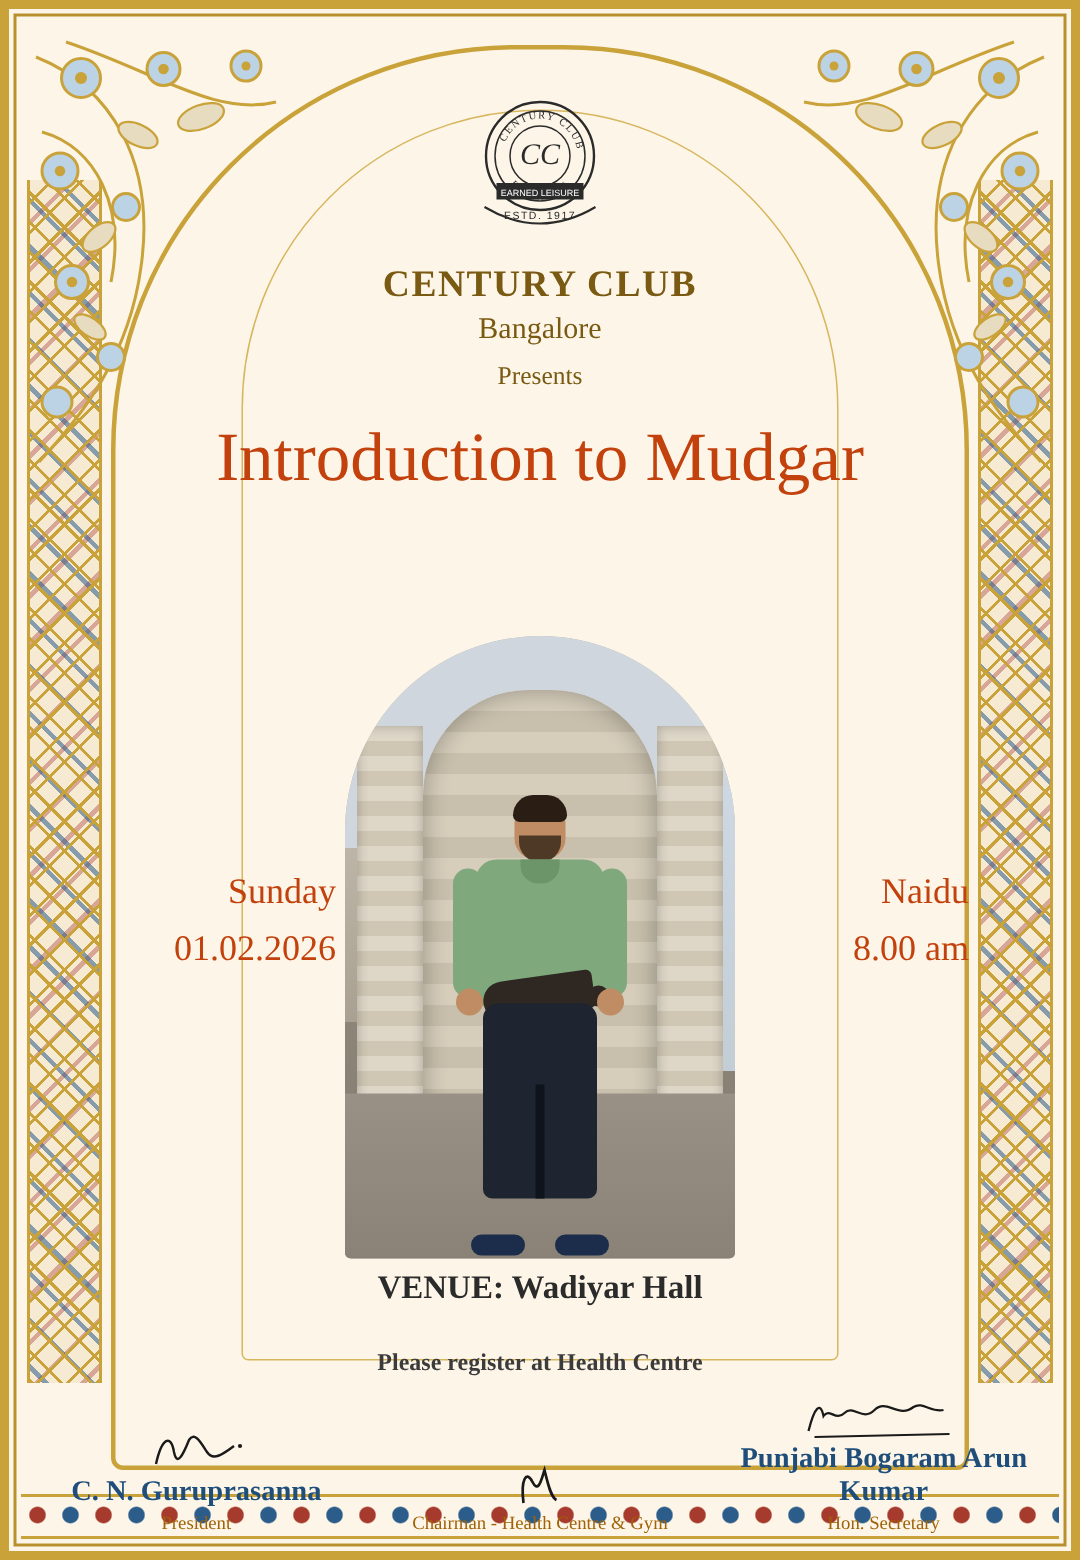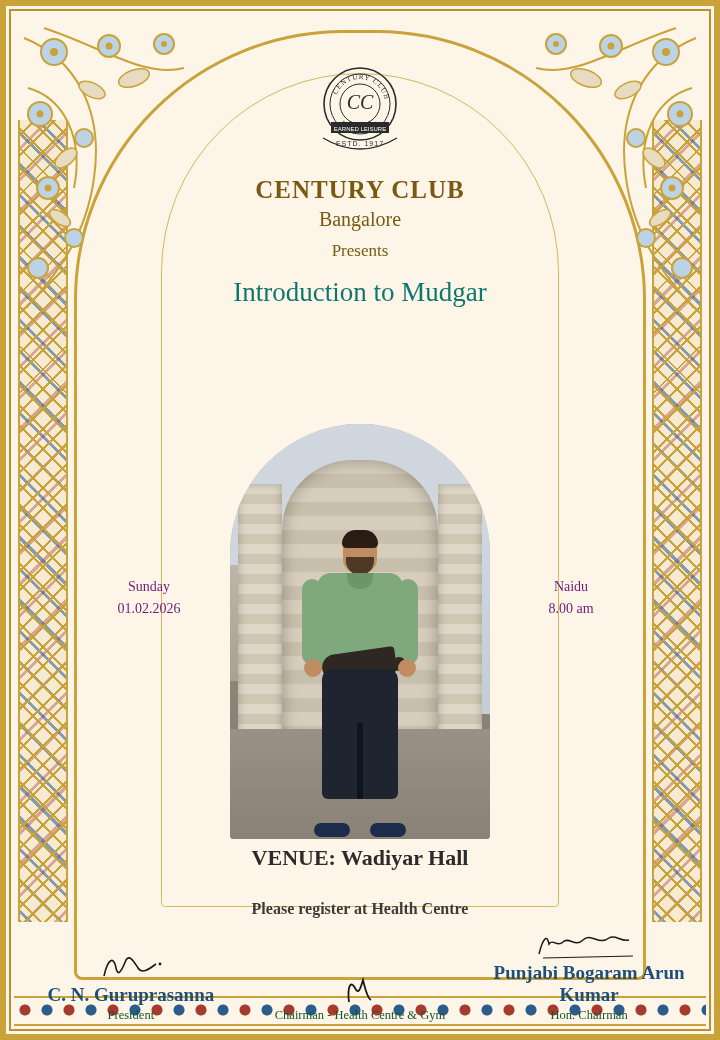--- a/index.html
+++ b/index.html
@@ -133,23 +133,23 @@
     color: #7a5a12;
     margin-top: 4px;
   }
   .presents {
     font-size: 17px;
     color: #7a5a12;
     margin-top: 10px;
   }
   .event-title {
     margin-top: 14px;
-    font-size: 27px;
+    font-size: 46px;
     line-height: 1.3;
-    color: #0f766e;
+    color: #c2410c;
     font-family: "Liberation Serif", serif;
   }
 
   
   .photo-wrap {
     position: absolute;
     left: 230px;
     top: 424px;
     width: 260px;
     height: 415px;
@@ -207,23 +207,23 @@
   .legs { position:absolute; left:50%; transform:translateX(-50%); top:136px; width:76px; height:130px; background:#1e2430; border-radius:10px 10px 6px 6px; }
   .leg-split { position:absolute; left:50%; transform:translateX(-50%); top:190px; width:6px; height:76px; background:#0f131b; }
   .club-prop { position:absolute; left:22px; top:118px; width:74px; height:26px; background:#2e2722; border-radius:13px 4px 4px 13px; transform: rotate(-8deg); }
   .club-knob { position:absolute; left:92px; top:124px; width:14px; height:14px; background:#2e2722; border-radius:7px; }
   .sandalL { position:absolute; left:14px; bottom:-4px; width:36px; height:14px; background:#1b2d4a; border-radius:7px; }
   .sandalR { position:absolute; right:14px; bottom:-4px; width:36px; height:14px; background:#1b2d4a; border-radius:7px; }
 
   
   .side-text {
     position: absolute;
-    text-align: center;
-    color: #701a75;
-    font-size: 14px;
+    text-align: right;
+    color: #c2410c;
+    font-size: 24px;
     line-height: 1.6;
   }
   .side-text.left { left: 74px; top: 576px; width: 150px; }
   .side-text.right { right: 74px; top: 576px; width: 150px; }
 
   .venue {
     position: absolute;
     left: 0; right: 0;
     top: 845px;
     text-align: center;
@@ -259,21 +259,21 @@
     height: 30px;
     margin-bottom: 2px;
   }
   .sig .name {
     font-size: 19px;
     font-weight: bold;
     color: #1e4e79;
   }
   .sig .role {
     font-size: 12.5px;
-    color: #14532d;
+    color: #a16207;
     margin-top: 2px;
   }
 </style>
 </head>
 <body>
 
 <div class="poster">
 
   <div class="outer-edge"></div>
   <div class="outer-edge2"></div>
@@ -440,18 +440,18 @@
     </div>
 
     <div class="sig">
       <div class="scribble">
         <svg width="120" height="30" viewBox="0 0 120 30">
           <path d="M10 24 C 14 8, 18 4, 20 14 C 24 8, 28 18, 34 12 C 40 6, 46 18, 54 10 C 62 2, 70 16, 80 8 C 86 4, 92 12, 100 10" fill="none" stroke="#1a1a1a" stroke-width="1.5"></path>
           <path d="M14 28 L 104 26" fill="none" stroke="#1a1a1a" stroke-width="1.2"></path>
         </svg>
       </div>
       <div class="name">Punjabi Bogaram Arun Kumar</div>
-      <div class="role">Hon. Chairman</div>
+      <div class="role">Hon. Secretary</div>
     </div>
 
   </div>
 
 </div>
 
 </body></html>

